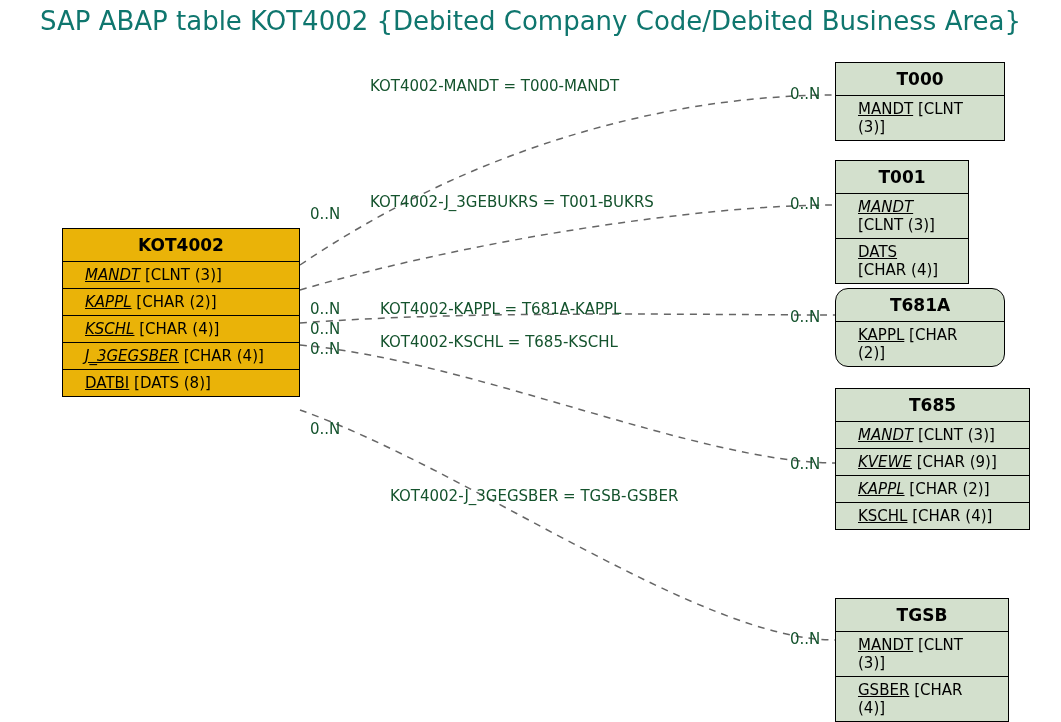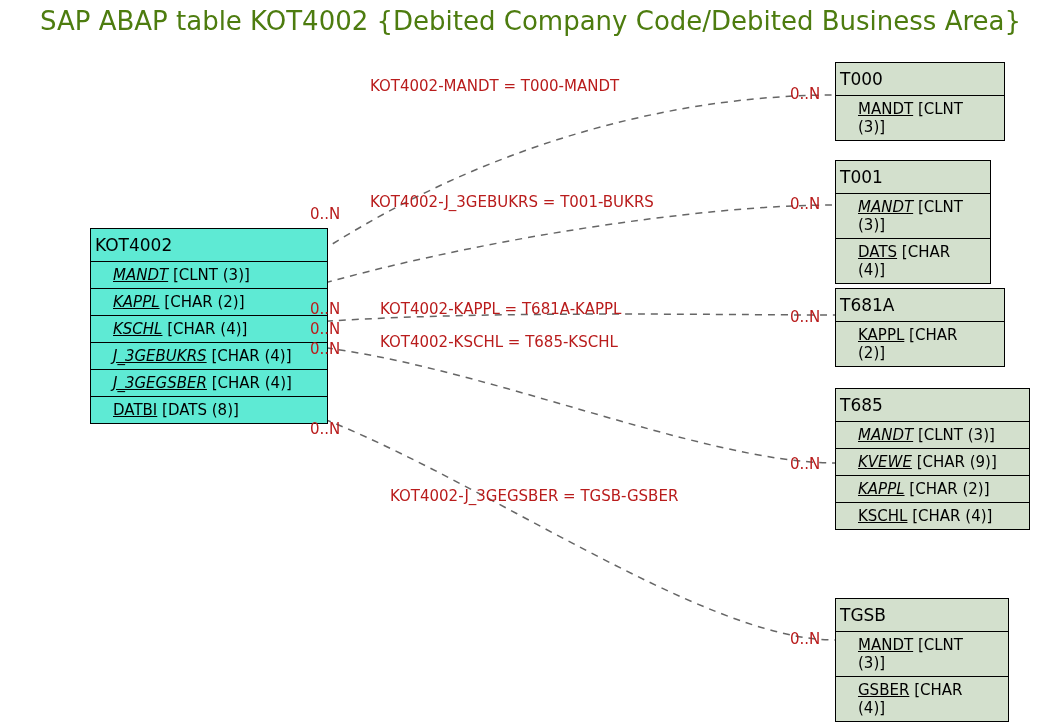--- a/index.html
+++ b/index.html
@@ -11,61 +11,61 @@
     font-family: "DejaVu Sans", Arial, sans-serif;
     overflow: hidden;
   }
   .title {
     position: absolute;
     top: 6px;
     left: 0;
     width: 1061px;
     text-align: center;
     font-size: 26px;
-    color: #4d7c0f;
+    color: #0f766e;
   }
   .entity {
     position: absolute;
     border: 1px solid #000;
     box-sizing: border-box;
   }
   .entity .header {
-    font-weight: normal;
-    text-align: left;
+    font-weight: bold;
+    text-align: center;
     padding: 6px 4px;
     border-bottom: 1px solid #000;
     font-size: 17px;
   }
   .entity .row {
     padding: 4px 22px;
     font-size: 15px;
     border-bottom: 1px solid #000;
   }
   .entity .row:last-child {
     border-bottom: none;
   }
   .field {
     text-decoration: underline;
   }
   .italic {
     font-style: italic;
   }
-  .main-entity { background: #5eead4; margin-left: 28px; }
+  .main-entity { background: #eab308; }
   .ref-entity  { background: #d3e0cd; }
 
   svg.lines {
     position: absolute;
     left: 0; top: 0;
     width: 1061px; height: 722px;
     pointer-events: none;
   }
   .edge-label, .card-label {
     position: absolute;
     font-size: 15px;
-    color: #b91c1c;
+    color: #14532d;
     background: transparent;
   }
 </style>
 </head>
 <body>
 
 <div class="title">SAP ABAP table KOT4002 {Debited Company Code/Debited Business Area}</div>
 
 <svg class="lines">
   <g stroke="#666" stroke-width="1.5" stroke-dasharray="7,6" fill="none">
@@ -75,37 +75,36 @@
     <path d="M300 345 C 470 360, 700 463, 835 463"></path>
     <path d="M300 410 C 470 470, 700 640, 835 640"></path>
   </g>
 </svg>
 
 <div class="entity main-entity" style="left:62px; top:228px; width:238px;">
   <div class="header">KOT4002</div>
   <div class="row"><span class="field italic">MANDT</span> <span>[CLNT (3)]</span></div>
   <div class="row"><span class="field italic">KAPPL</span> <span>[CHAR (2)]</span></div>
   <div class="row"><span class="field italic">KSCHL</span> <span>[CHAR (4)]</span></div>
-  <div class="row"><span class="field italic">J_3GEBUKRS</span> <span>[CHAR (4)]</span></div>
   <div class="row"><span class="field italic">J_3GEGSBER</span> <span>[CHAR (4)]</span></div>
   <div class="row"><span class="field">DATBI</span> <span>[DATS (8)]</span></div>
 </div>
 
 <div class="entity ref-entity" style="left:835px; top:62px; width:170px;">
   <div class="header">T000</div>
   <div class="row"><span class="field">MANDT</span> <span>[CLNT (3)]</span></div>
 </div>
 
-<div class="entity ref-entity" style="left:835px; top:160px; width:156px;">
+<div class="entity ref-entity" style="left:835px; top:160px; width:134px;">
   <div class="header">T001</div>
   <div class="row"><span class="field italic">MANDT</span> <span>[CLNT (3)]</span></div>
   <div class="row"><span class="field">DATS</span> <span>[CHAR (4)]</span></div>
 </div>
 
-<div class="entity ref-entity" style="left:835px; top:288px; width:170px;">
+<div class="entity ref-entity" style="left:835px; top:288px; width:170px;border-radius:13px;">
   <div class="header">T681A</div>
   <div class="row"><span class="field">KAPPL</span> <span>[CHAR (2)]</span></div>
 </div>
 
 <div class="entity ref-entity" style="left:835px; top:388px; width:195px;">
   <div class="header">T685</div>
   <div class="row"><span class="field italic">MANDT</span> <span>[CLNT (3)]</span></div>
   <div class="row"><span class="field italic">KVEWE</span> <span>[CHAR (9)]</span></div>
   <div class="row"><span class="field italic">KAPPL</span> <span>[CHAR (2)]</span></div>
   <div class="row"><span class="field">KSCHL</span> <span>[CHAR (4)]</span></div>

